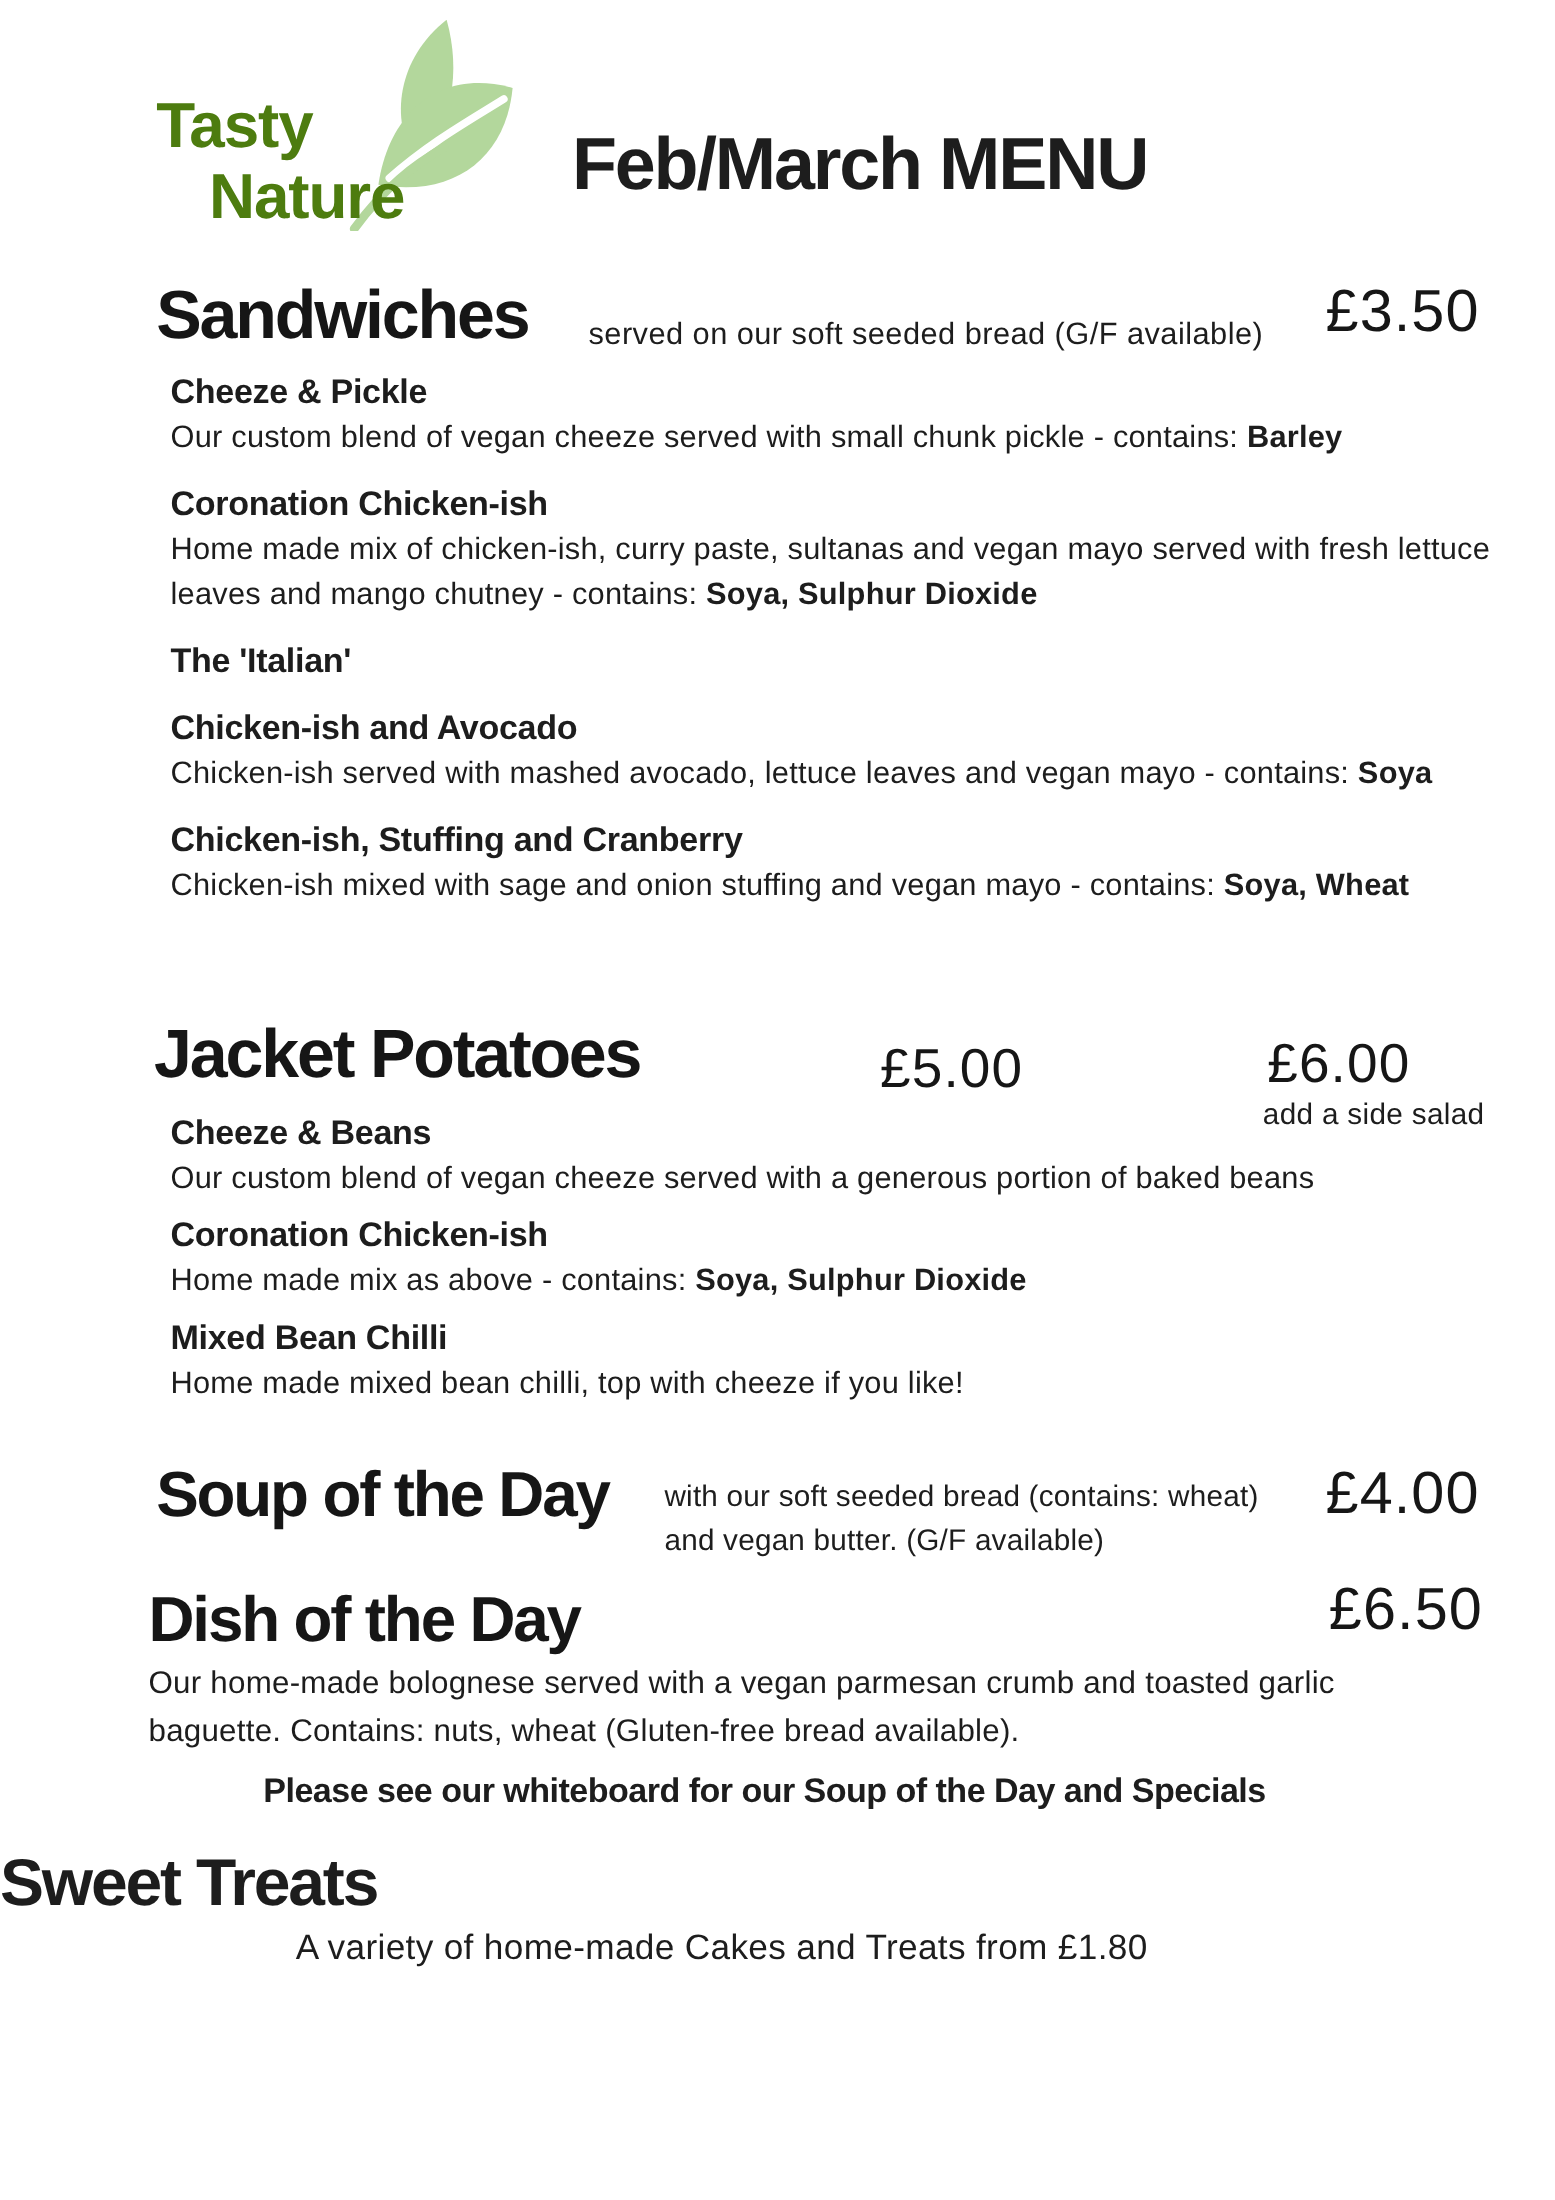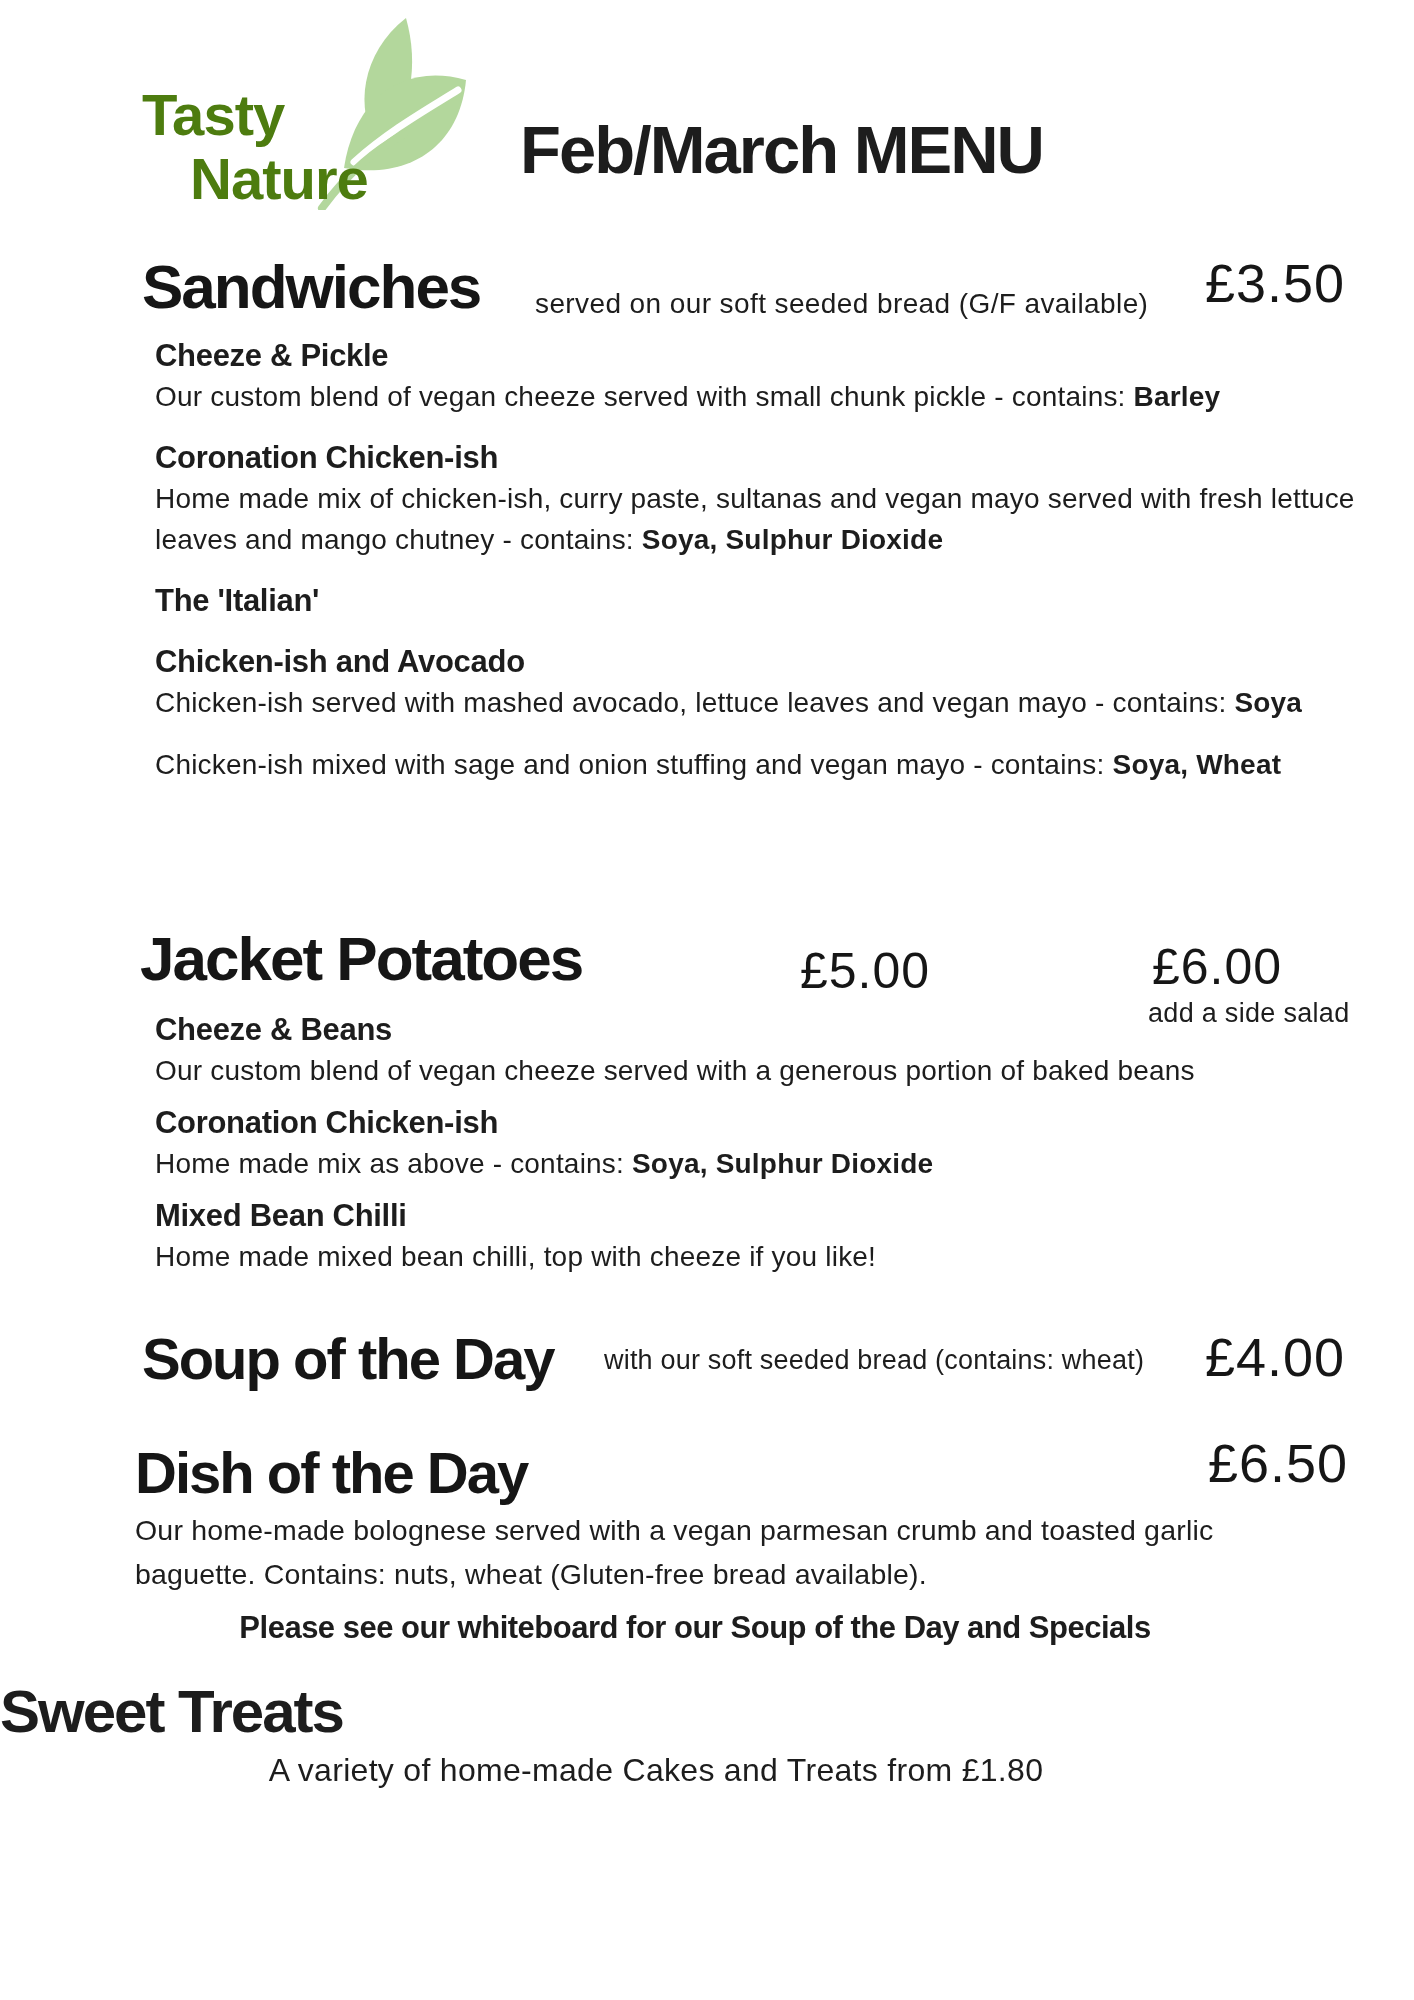--- a/index.html
+++ b/index.html
@@ -80,20 +80,21 @@
     <div class="item-desc"><span>Home made mix of chicken-ish, curry paste, sultanas and vegan mayo served with fresh lettuce leaves and mango chutney - contains: </span><b>Soya, Sulphur Dioxide</b></div>
   </div>
   <div class="menu-item">
     <div class="item-name">The 'Italian'</div>
   </div>
   <div class="menu-item">
     <div class="item-name">Chicken-ish and Avocado</div>
     <div class="item-desc"><span>Chicken-ish served with mashed avocado, lettuce leaves and vegan mayo - contains: </span><b>Soya</b></div>
   </div>
   <div class="menu-item">
+    <div class="item-name">Chicken-ish, Stuffing and Cranberry</div>
     <div class="item-desc"><span>Chicken-ish mixed with sage and onion stuffing and vegan mayo - contains: </span><b>Soya, Wheat</b></div>
   </div>
 </div>
 
 <div class="abs sec-title jacket-title">Jacket Potatoes</div>
 <div class="abs price jacket-price1">£5.00</div>
 <div class="abs price jacket-price2">£6.00</div>
 <div class="abs jacket-salad-note">add a side salad</div>
 
 <div class="items items-jacket">
@@ -107,20 +108,21 @@
   </div>
   <div class="menu-item">
     <div class="item-name">Mixed Bean Chilli</div>
     <div class="item-desc"><span>Home made mixed bean chilli, top with cheeze if you like!</span><b></b></div>
   </div>
 </div>
 
 <div class="abs sec-title soup-title">Soup of the Day</div>
 <div class="abs soup-sub">
   <div>with our soft seeded bread (contains: wheat)</div>
+  <div>and vegan butter. (G/F available)</div>
 </div>
 <div class="abs price soup-price">£4.00</div>
 
 <div class="abs sec-title dish-title">Dish of the Day</div>
 <div class="abs price dish-price">£6.50</div>
 <div class="abs dish-desc">Our home-made bolognese served with a vegan parmesan crumb and toasted garlic baguette. Contains: nuts, wheat (Gluten-free bread available).</div>
 
 <div class="abs notice">Please see our whiteboard for our Soup of the Day and Specials</div>
 
 <div class="abs sweet-title">Sweet Treats</div>

